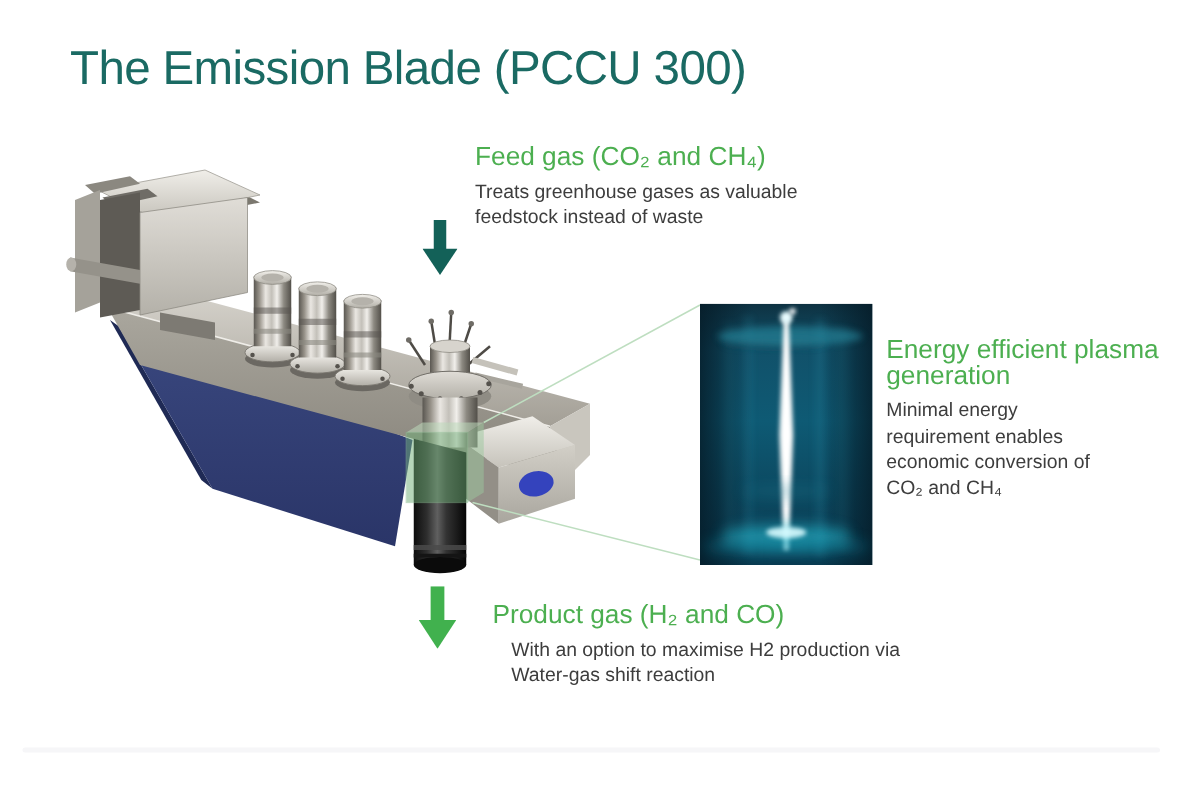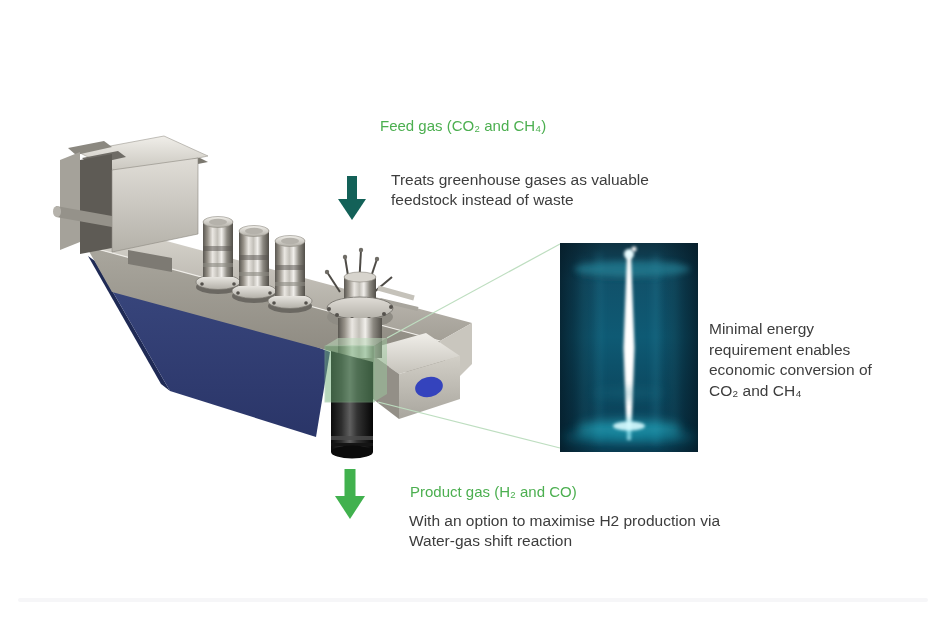--- a/index.html
+++ b/index.html
@@ -7,38 +7,39 @@
     position:relative;width:946px;height:640px;background:#ffffff;overflow:hidden;
     font-family:"Liberation Sans","DejaVu Sans",sans-serif;
   }
   .abs{position:absolute;}
   .title{
     position:absolute;left:56px;top:34px;
     font-size:38px;font-weight:400;letter-spacing:-0.5px;
     color:#1a6a63;white-space:nowrap;
   }
   .green-heading{
-    position:absolute;color:#4caf50;font-size:15px;line-height:21px;
+    position:absolute;color:#4caf50;font-size:21px;line-height:21px;
     white-space:pre-line;
   }
   .body-text{
     position:absolute;color:#3d3d3d;font-size:15.5px;line-height:19.5px;
     white-space:pre-line;
   }
   .layer{position:absolute;left:0;top:0;}
   .footer-divider{
     position:absolute;left:18px;top:598px;width:910px;height:4px;
     background:#f6f6f8;border-radius:2px;
   }
 </style>
 </head>
 <body>
 
 <div class="slide">
 
+  <div class="title">The Emission Blade (PCCU 300)</div>
 
   <svg class="layer" width="946" height="640" viewBox="0 0 946 640">
     <defs>
       <linearGradient id="blueGrad" x1="0" y1="0" x2="0" y2="1">
         <stop offset="0" stop-color="#3a487f"></stop>
           <stop offset="1" stop-color="#2a3568"></stop>
       </linearGradient>
       <linearGradient id="beamTopG" x1="0" y1="0" x2="0" y2="1">
         <stop offset="0" stop-color="#d8d5ce"></stop>
           <stop offset="1" stop-color="#a39f96"></stop>
@@ -244,37 +245,39 @@
     <polygon points="67,12 71,12 74.5,105 71,197 67,197 63.5,105" fill="#ffffff" filter="url(#f2)"></polygon>
     <circle cx="69" cy="11" r="5" fill="#e8fcff" filter="url(#f2)"></circle>
     <circle cx="74" cy="6" r="2.5" fill="#ffffff" filter="url(#f2)"></circle>
     <ellipse cx="69" cy="150" rx="36" ry="5" fill="#1b7b91" opacity="0.3" filter="url(#f7)"></ellipse>
     <ellipse cx="69" cy="186" rx="52" ry="9" fill="#2ec8de" opacity="0.55" filter="url(#f7)"></ellipse>
     <ellipse cx="69" cy="194" rx="66" ry="6" fill="#1794ad" opacity="0.5" filter="url(#f7)"></ellipse>
     <ellipse cx="69" cy="183" rx="16" ry="4.5" fill="#d8fbff" opacity="0.9" filter="url(#f2)"></ellipse>
   </svg>
 
   <div class="green-heading" style="left:380px;top:115px;">Feed gas (CO₂ and CH₄)</div>
-  <div class="body-text" style="left:380px;top:170px;margin-left:11px;">Treats greenhouse gases as valuable
+  <div class="body-text" style="left:380px;top:144px;">Treats greenhouse gases as valuable
 feedstock instead of waste</div>
 
   <svg class="abs" style="left:338px;top:176px;" width="28" height="44" viewBox="0 0 28 44">
     <rect x="9" y="0" width="10" height="25" fill="#136158"></rect>
     <polygon points="0,23 28,23 14,44" fill="#136158"></polygon>
   </svg>
 
+  <div class="green-heading" style="left:709px;top:269px;">Energy efficient plasma
+generation</div>
   <div class="body-text" style="left:709px;top:319px;line-height:20.5px;">Minimal energy
 requirement enables
 economic conversion of
 CO₂ and CH₄</div>
 
   <svg class="abs" style="left:335px;top:469px;" width="30" height="50" viewBox="0 0 30 50">
     <rect x="9.5" y="0" width="11" height="29" fill="#41b14e"></rect>
     <polygon points="0,27 30,27 15,50" fill="#41b14e"></polygon>
   </svg>
 
-  <div class="green-heading" style="left:394px;top:481px;margin-left:16px;">Product gas (H₂ and CO)</div>
+  <div class="green-heading" style="left:394px;top:481px;">Product gas (H₂ and CO)</div>
   <div class="body-text" style="left:394px;top:511px;line-height:20px;margin-left:15px;">With an option to maximise H2 production via
 Water-gas shift reaction</div>
 
   <div class="footer-divider"></div>
 
 </div>
 
 </body></html>

